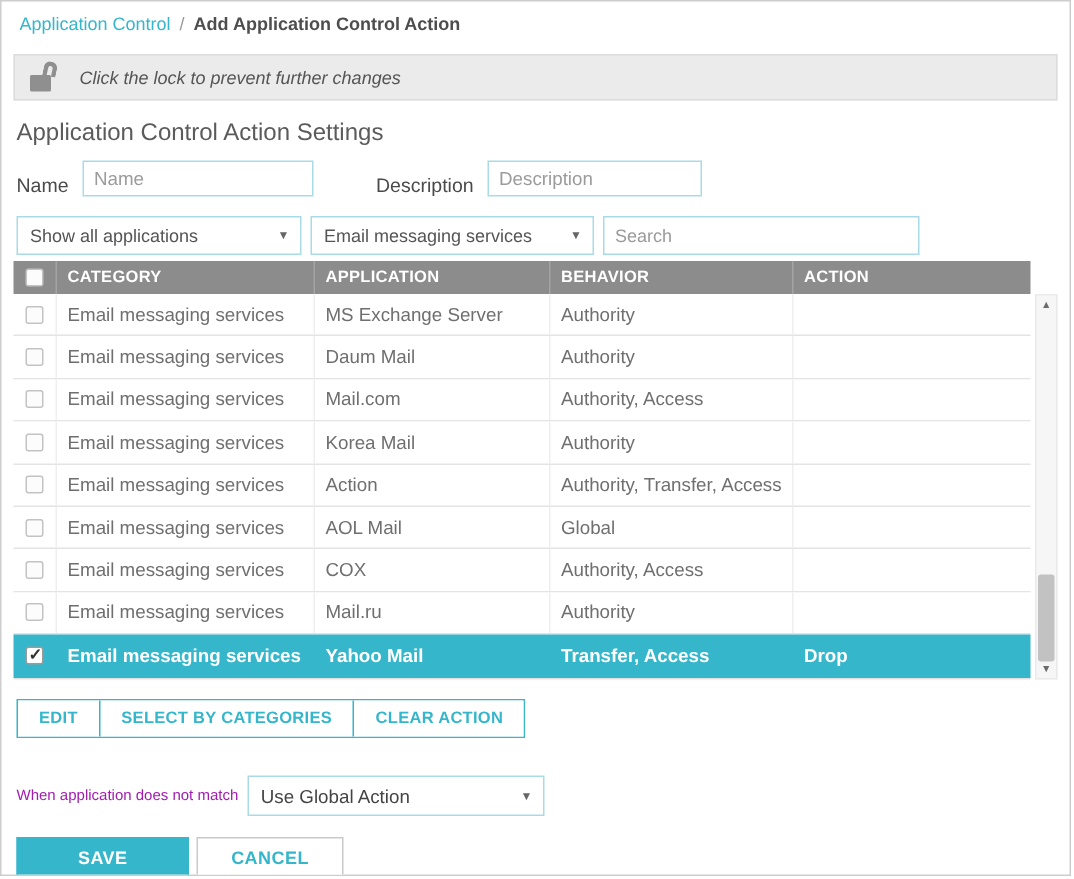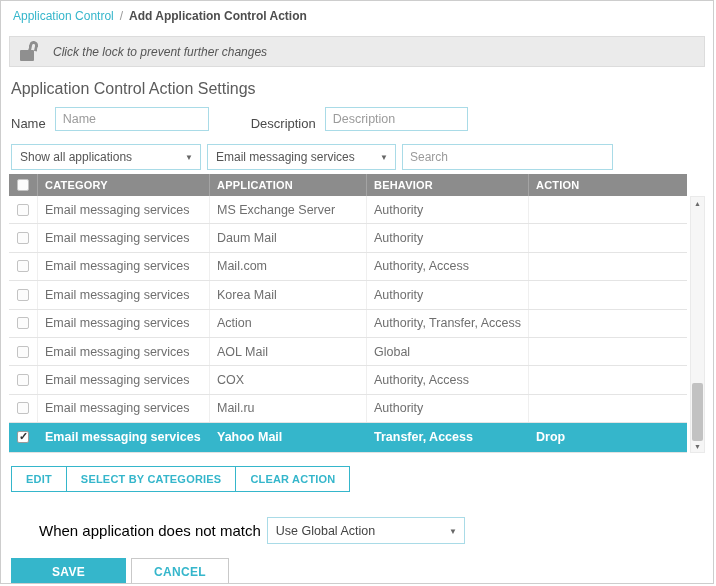--- a/index.html
+++ b/index.html
@@ -104,21 +104,21 @@
   
   .btn-group{display:inline-flex;margin:13px 0 0 10px;border:1px solid var(--accent);background:#fff;}
   .group-btn{
     height:24px;display:flex;align-items:center;padding:0 14px;background:#fff;border:none;
     border-left:1px solid var(--accent);color:var(--accent);font-size:11px;font-weight:bold;
     letter-spacing:.2px;cursor:pointer;font-family:inherit;
   }
   .group-btn:first-child{border-left:none;}
   
   .nomatch-row{display:flex;align-items:center;margin:25px 0 0 10px;}
-  .nomatch-label{font-size:15px;color:#000000;margin-right:6px;margin-left:28px;}
+  .nomatch-label{font-size:10px;color:#a21caf;margin-right:6px;}
   .sel-global{width:198px;height:27px;font-size:12.5px;color:#444;}
   
   .footer{display:flex;margin:14px 0 0 10px;gap:5px;}
   .btn-save{
     width:115px;height:28px;background:var(--accent);color:#fff;border:1px solid var(--accent);
     font-size:12px;font-weight:bold;letter-spacing:.3px;cursor:pointer;font-family:inherit;
   }
   .btn-cancel{
     width:98px;height:28px;background:#fff;color:var(--accent);border:1px solid #c9c9c9;
     font-size:12px;font-weight:bold;letter-spacing:.3px;cursor:pointer;font-family:inherit;

